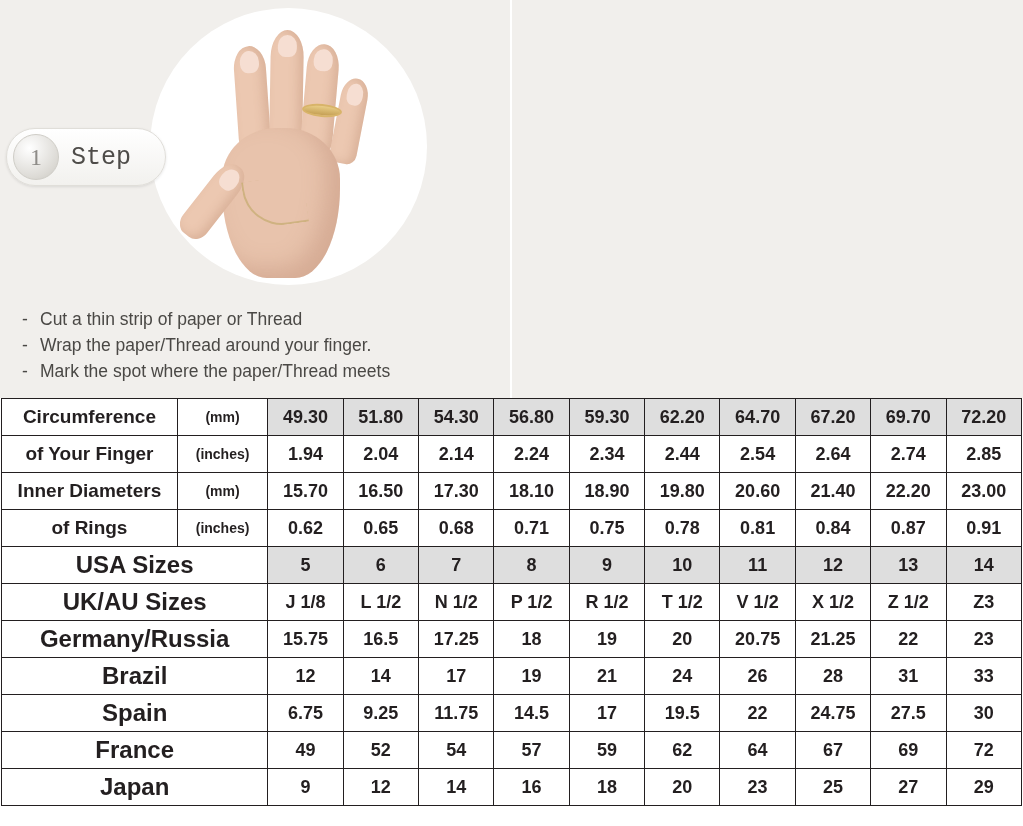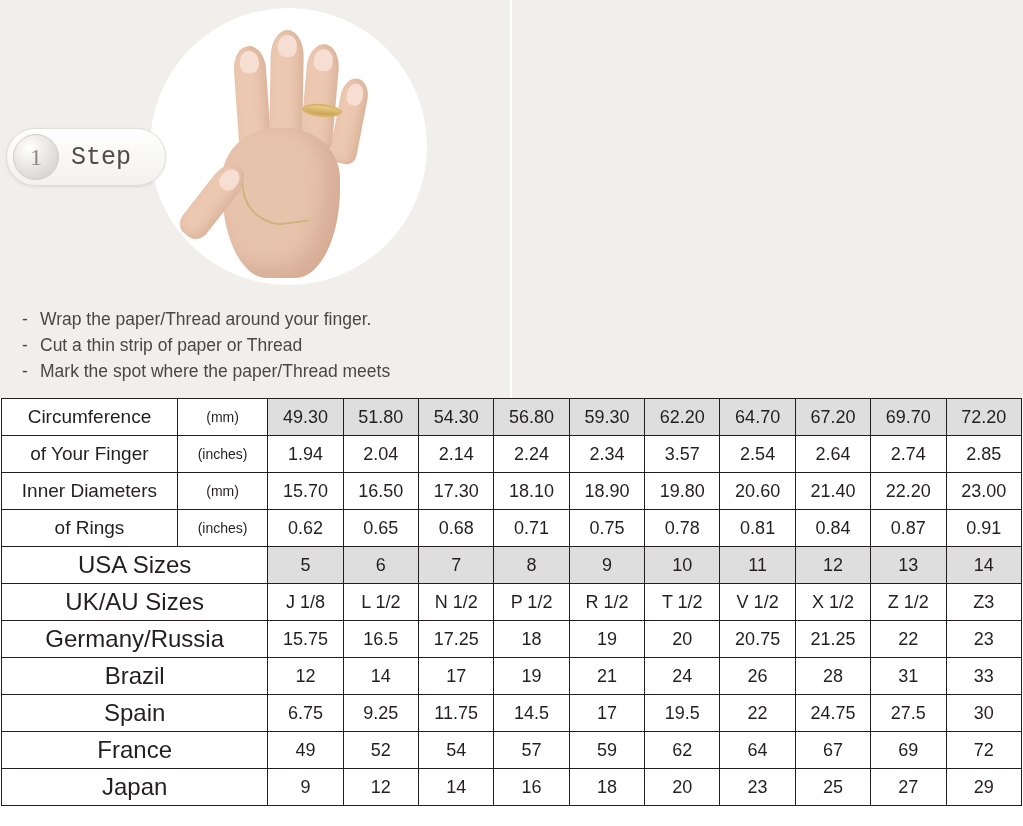--- a/index.html
+++ b/index.html
@@ -156,20 +156,21 @@
   .bullets ul { margin: 0; padding: 0; }
   .dash { display: inline-block; width: 18px; }
 
   
   table.sizes {
     border-collapse: collapse;
     width: 1021px;
     margin: 0 1px;
     table-layout: fixed;
     font-size: 18px;
+    font-weight: bold;
   }
   table.sizes td {
     border: 1px solid #231f20;
     text-align: center;
     height: 36px;
     padding: 0 2px;
     color: #231f20;
     font-family: "Liberation Sans", sans-serif;
   }
   td.lbl {
@@ -223,22 +224,22 @@
         </div>
       </div>
 
       <div class="step-badge b1">
         <div class="step-num">1</div>
         <div class="step-word">Step</div>
       </div>
 
       <div class="bullets">
         <ul>
+          <li><span class="dash">-</span><span>Cut a thin strip of paper or Thread</span></li>
           <li><span class="dash">-</span><span>Wrap the paper/Thread around your finger.</span></li>
-          <li><span class="dash">-</span><span>Cut a thin strip of paper or Thread</span></li>
           <li><span class="dash">-</span><span>Mark the spot where the paper/Thread meets</span></li>
         </ul>
       </div>
     </div>
 
     <div class="step-panel right">
 
       
 
       
@@ -278,21 +279,21 @@
         <td class="shaded">72.20</td>
       </tr>
       <tr>
         <td class="lbl">of Your Finger</td>
         <td class="unit">(inches)</td>
         <td>1.94</td>
         <td>2.04</td>
         <td>2.14</td>
         <td>2.24</td>
         <td>2.34</td>
-        <td>3.57</td>
+        <td>2.44</td>
         <td>2.54</td>
         <td>2.64</td>
         <td>2.74</td>
         <td>2.85</td>
       </tr>
       <tr>
         <td class="lbl">Inner Diameters</td>
         <td class="unit">(mm)</td>
         <td>15.70</td>
         <td>16.50</td>

